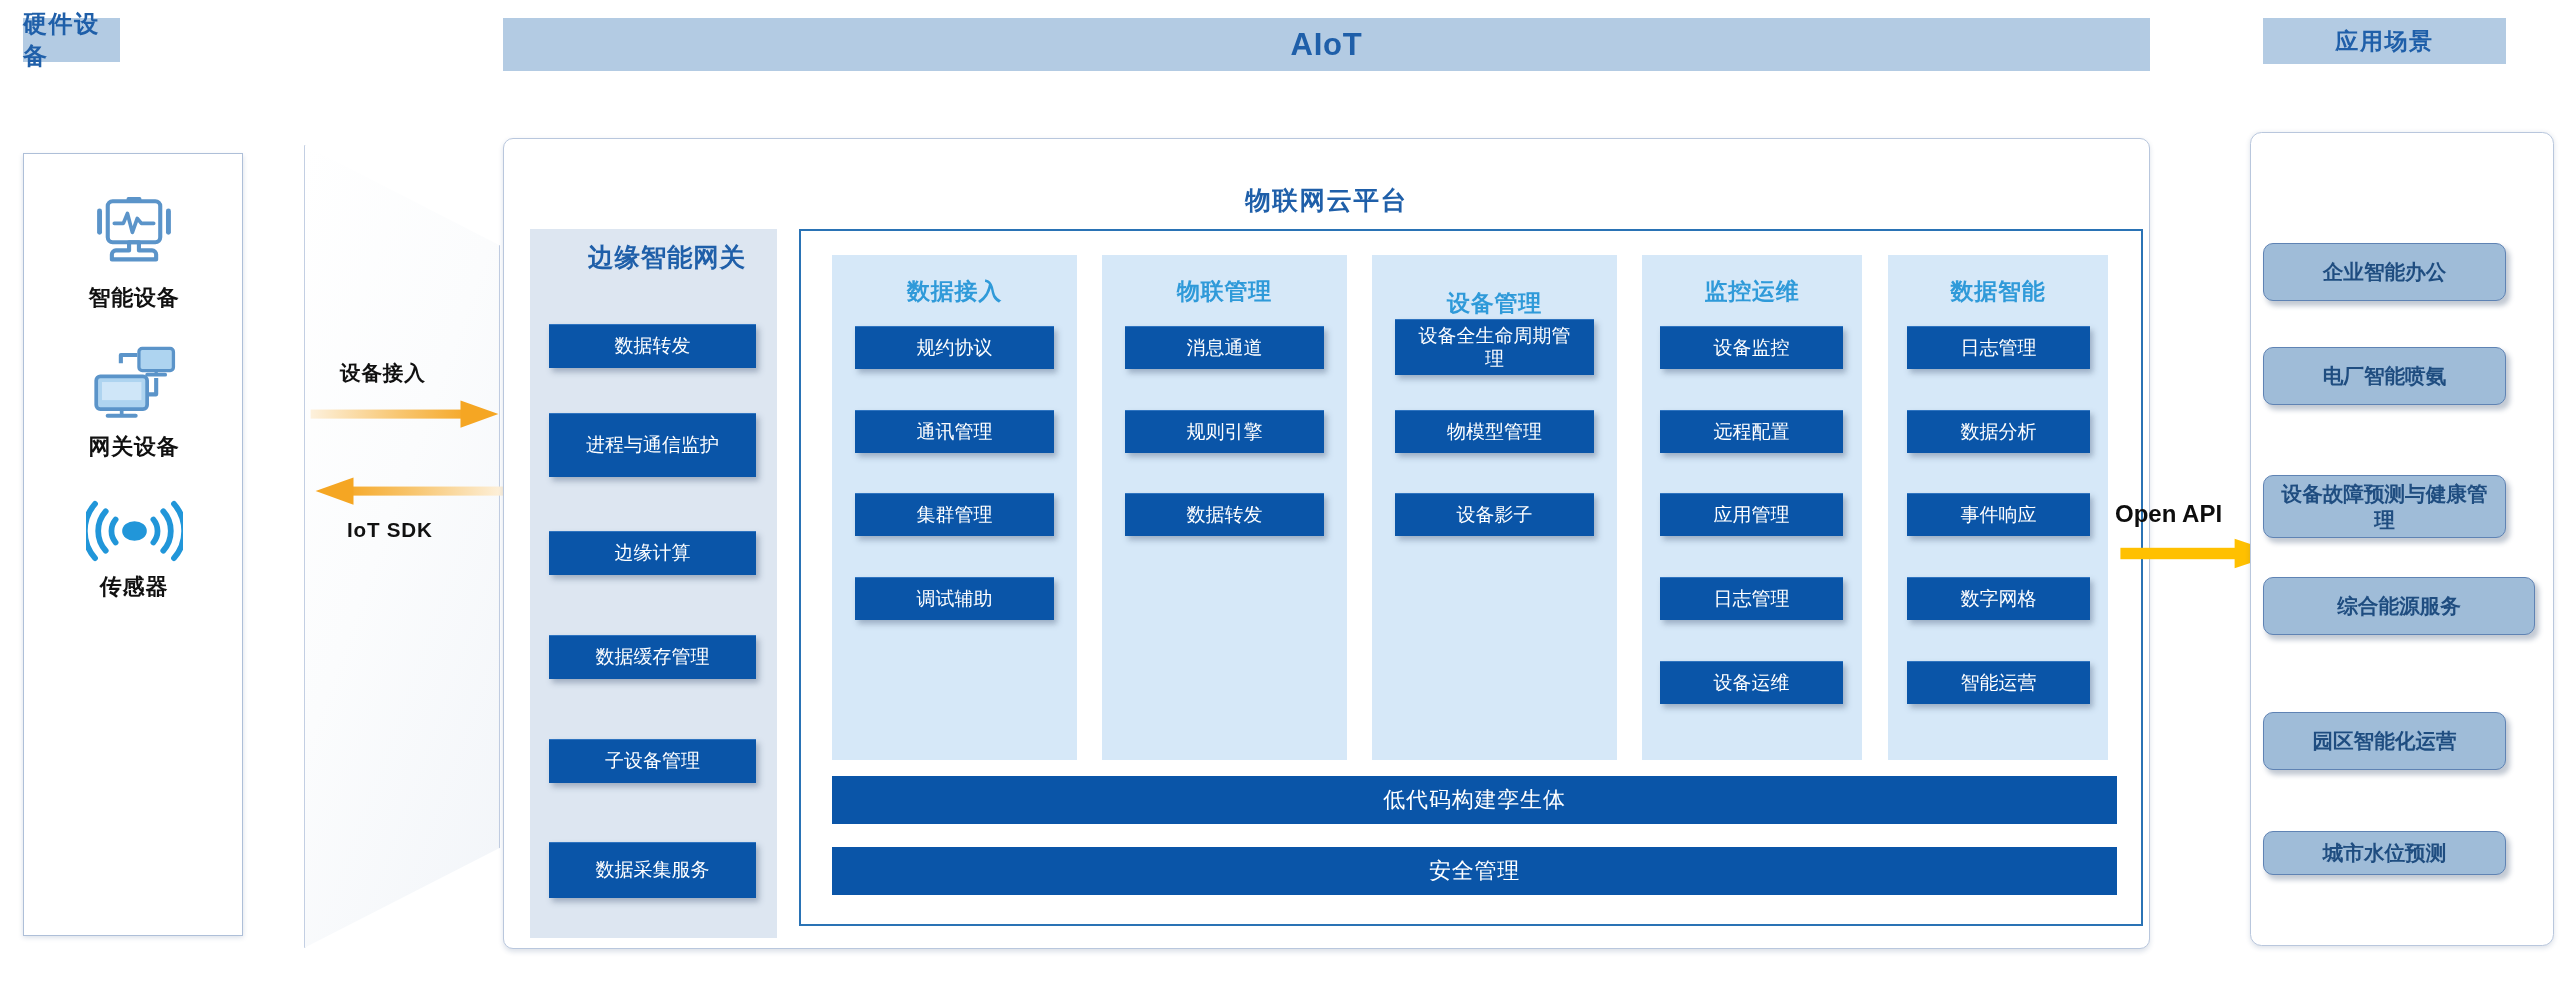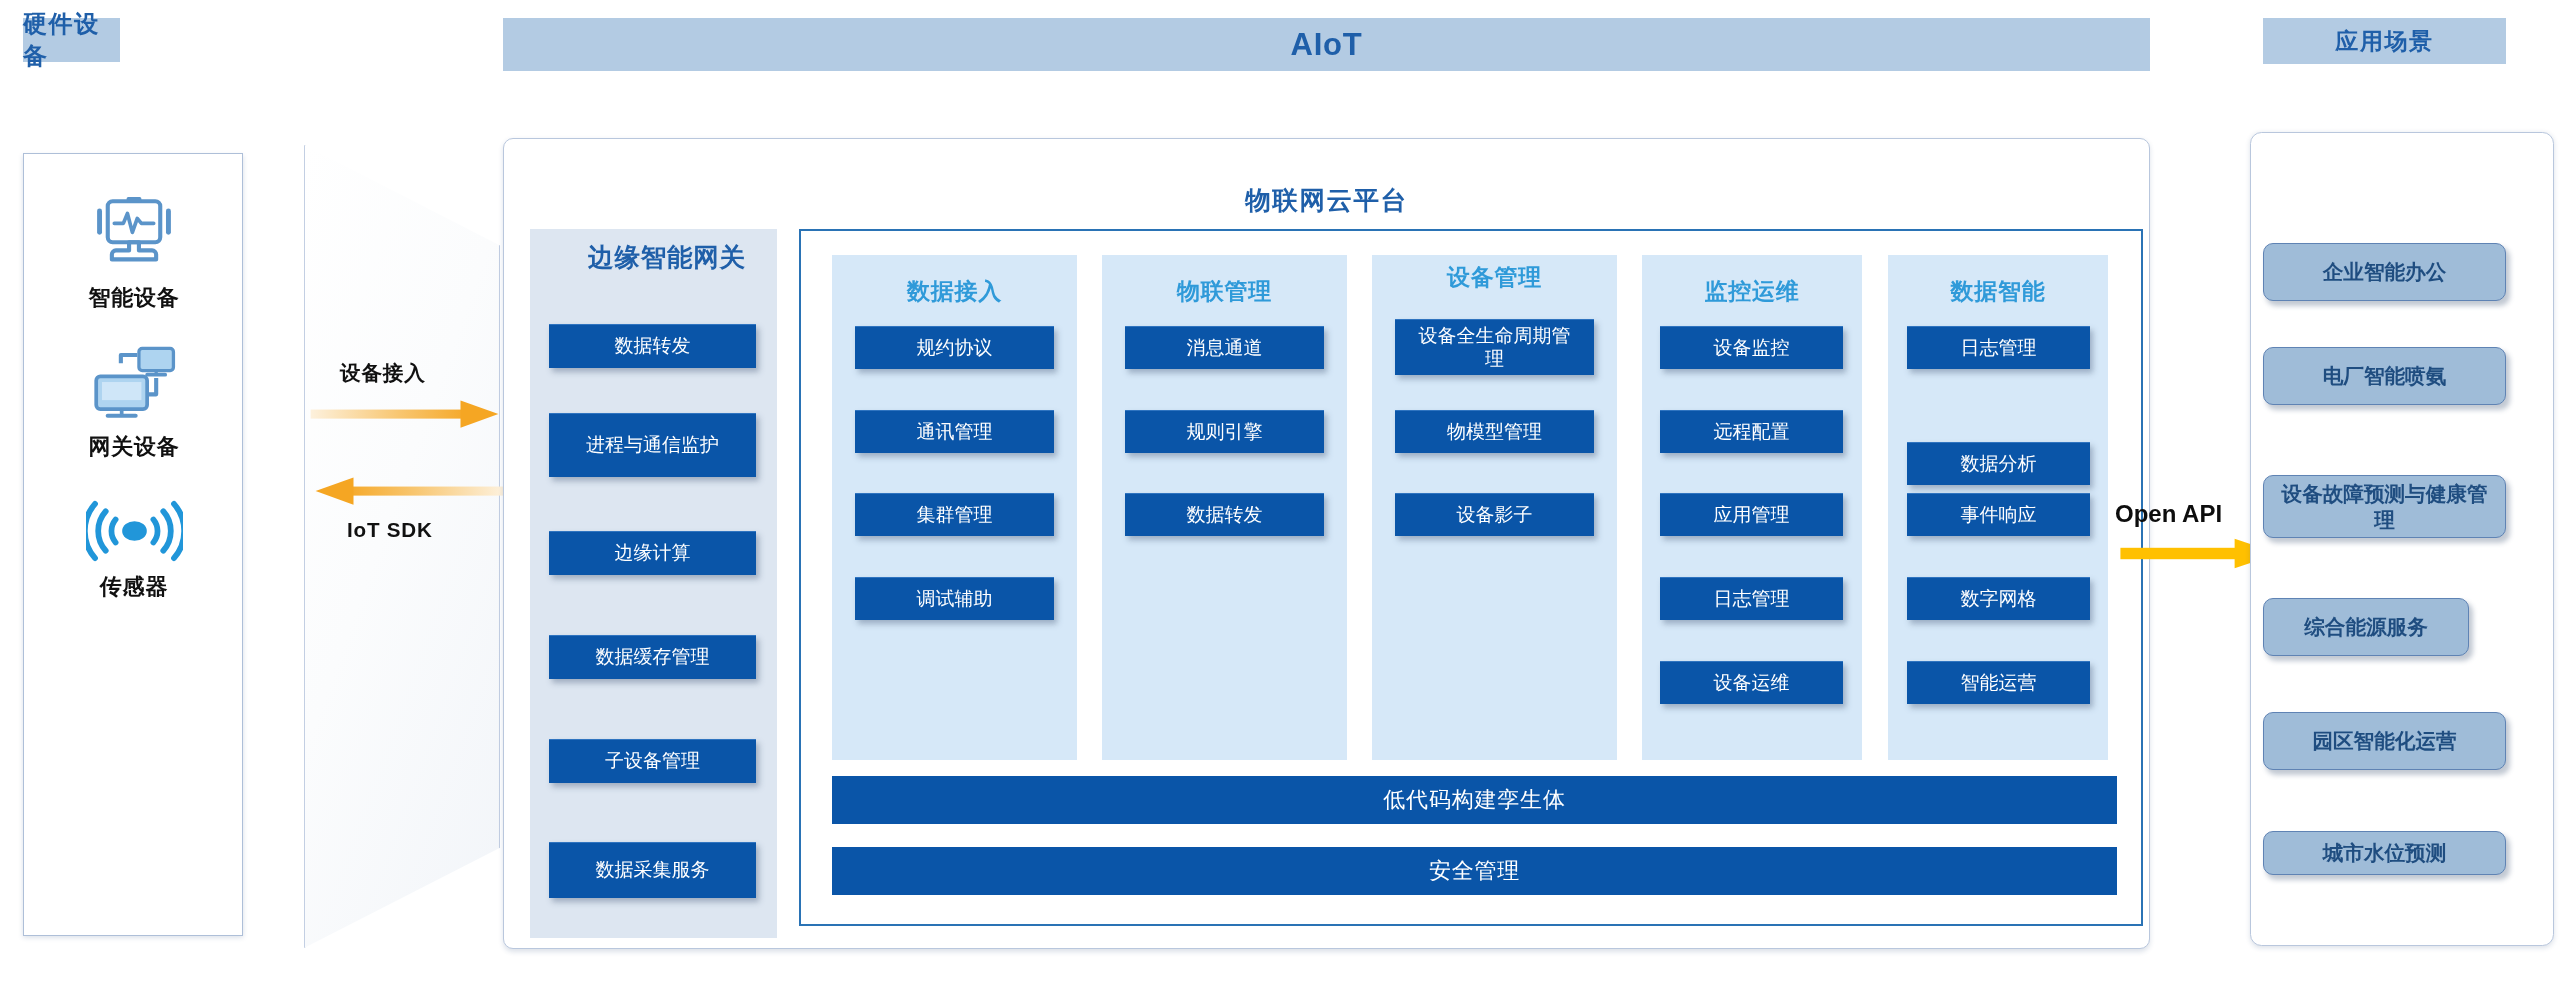--- a/index.html
+++ b/index.html
@@ -195,40 +195,40 @@
 <div class="abs bbox" style="left:855px;top:577px;width:199px;height:43px;">调试辅助</div>
 
 <div class="abs col" style="left:1102px;top:255px;width:245px;height:505px;">
   <div class="col-title" style="margin-top:21.4px;">物联管理</div>
 </div>
 <div class="abs bbox" style="left:1125px;top:326px;width:199px;height:43px;">消息通道</div>
 <div class="abs bbox" style="left:1125px;top:410px;width:199px;height:43px;">规则引擎</div>
 <div class="abs bbox" style="left:1125px;top:493px;width:199px;height:43px;">数据转发</div>
 
 <div class="abs col" style="left:1372px;top:255px;width:245px;height:505px;">
-  <div class="col-title" style="margin-top:7px;">设备管理</div>
+  <div class="col-title" style="margin-top:33px;">设备管理</div>
 </div>
 <div class="abs bbox" style="left:1395px;top:319px;width:199px;height:56px;padding:0 15px;">设备全生命周期管理</div>
 <div class="abs bbox" style="left:1395px;top:410px;width:199px;height:43px;">物模型管理</div>
 <div class="abs bbox" style="left:1395px;top:493px;width:199px;height:43px;">设备影子</div>
 
 <div class="abs col" style="left:1642px;top:255px;width:220px;height:505px;">
   <div class="col-title" style="margin-top:21.4px;">监控运维</div>
 </div>
 <div class="abs bbox" style="left:1660px;top:326px;width:183px;height:43px;">设备监控</div>
 <div class="abs bbox" style="left:1660px;top:410px;width:183px;height:43px;">远程配置</div>
 <div class="abs bbox" style="left:1660px;top:493px;width:183px;height:43px;">应用管理</div>
 <div class="abs bbox" style="left:1660px;top:577px;width:183px;height:43px;">日志管理</div>
 <div class="abs bbox" style="left:1660px;top:661px;width:183px;height:43px;">设备运维</div>
 
 <div class="abs col" style="left:1888px;top:255px;width:220px;height:505px;">
   <div class="col-title" style="margin-top:21.4px;">数据智能</div>
 </div>
 <div class="abs bbox" style="left:1907px;top:326px;width:183px;height:43px;">日志管理</div>
-<div class="abs bbox" style="left:1907px;top:410px;width:183px;height:43px;margin-top:32px;">数据分析</div>
+<div class="abs bbox" style="left:1907px;top:410px;width:183px;height:43px;">数据分析</div>
 <div class="abs bbox" style="left:1907px;top:493px;width:183px;height:43px;">事件响应</div>
 <div class="abs bbox" style="left:1907px;top:577px;width:183px;height:43px;">数字网格</div>
 <div class="abs bbox" style="left:1907px;top:661px;width:183px;height:43px;">智能运营</div>
 
 <div class="abs wide-bar" style="left:832px;top:776px;width:1285px;height:48px;">低代码构建孪生体</div>
 <div class="abs wide-bar" style="left:832px;top:847px;width:1285px;height:48px;">安全管理</div>
 
 <div class="openapi-label" style="left:2115px;top:500px;">Open API</div>
 <svg class="abs" style="left:2120px;top:538px;" width="164" height="31" viewBox="0 0 200 38">
   <rect x="0" y="12" width="150" height="14" fill="#ffc000"></rect>
@@ -237,16 +237,16 @@
 
 <div class="abs sec-chip" style="left:2263px;top:18px;width:243px;height:46px;font-size:23px;">
   <span>应用场景</span>
 </div>
 
 <div class="abs app-panel" style="left:2250px;top:132px;width:304px;height:814px;"></div>
 
 <div class="abs app-box" style="left:2263px;top:243px;width:243px;height:58px;">企业智能办公</div>
 <div class="abs app-box" style="left:2263px;top:347px;width:243px;height:58px;">电厂智能喷氨</div>
 <div class="abs app-box" style="left:2263px;top:475px;width:243px;height:63px;padding:0 15px;">设备故障预测与健康管理</div>
-<div class="abs app-box" style="left:2263px;top:598px;width:206px;height:58px;">综合能源服务</div>
+<div class="abs app-box" style="left:2263px;top:577px;width:272px;height:58px;">综合能源服务</div>
 <div class="abs app-box" style="left:2263px;top:712px;width:243px;height:58px;">园区智能化运营</div>
 <div class="abs app-box" style="left:2263px;top:831px;width:243px;height:44px;">城市水位预测</div>
 
 
 </body></html>

